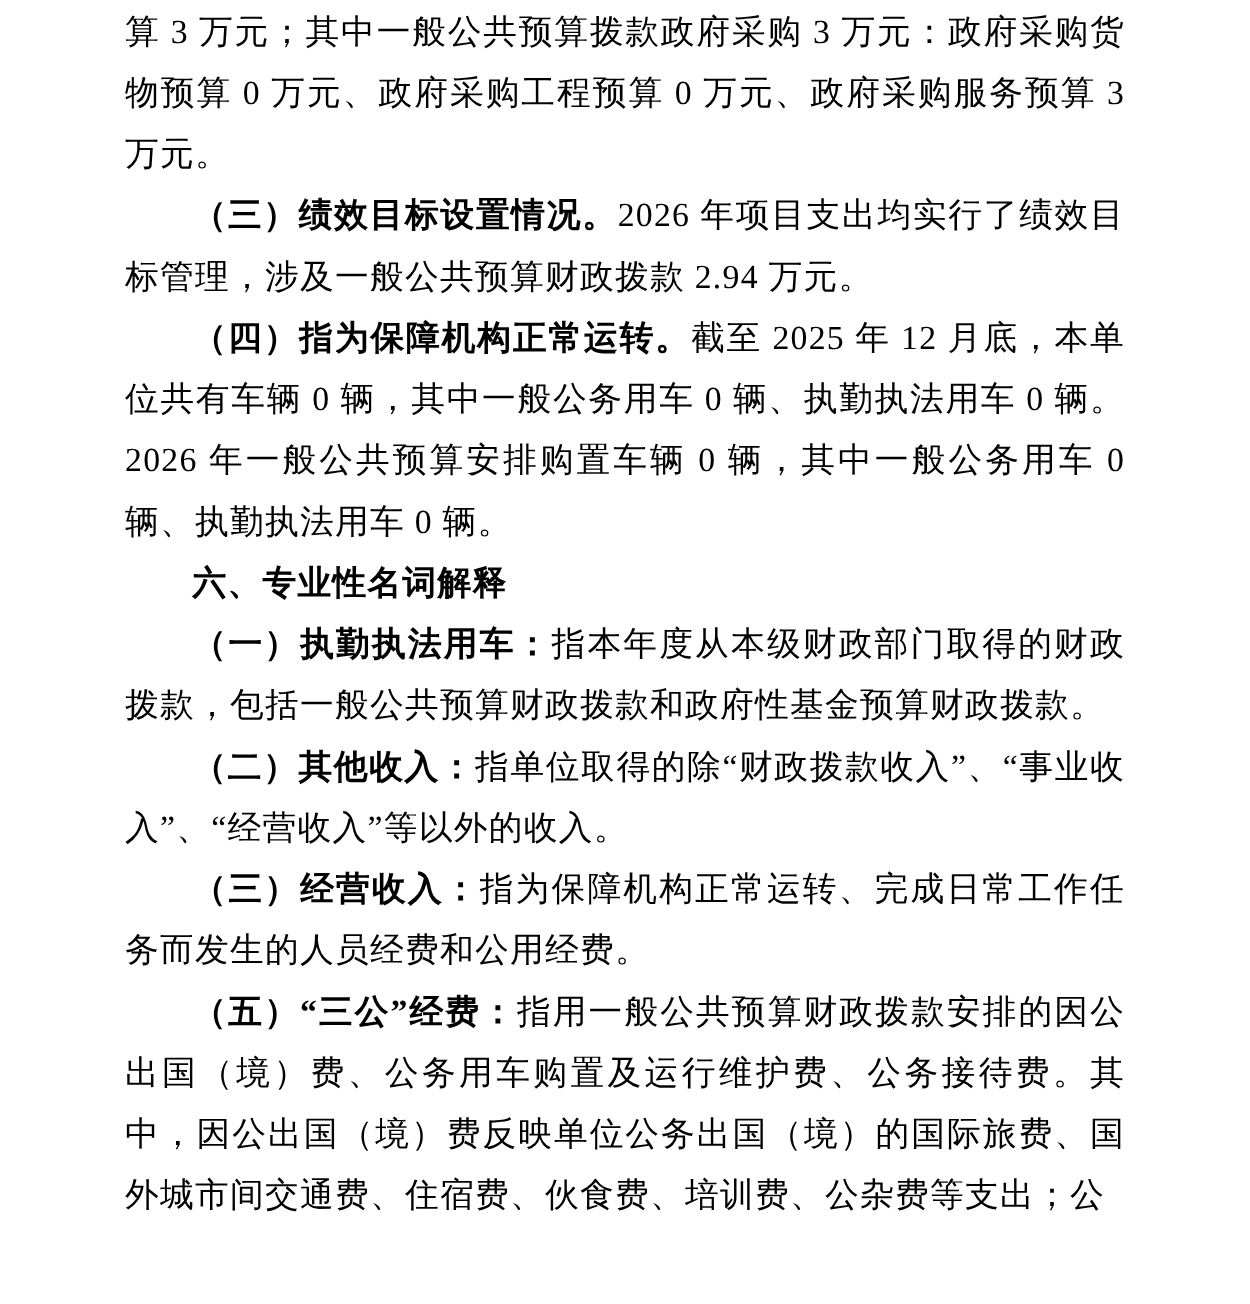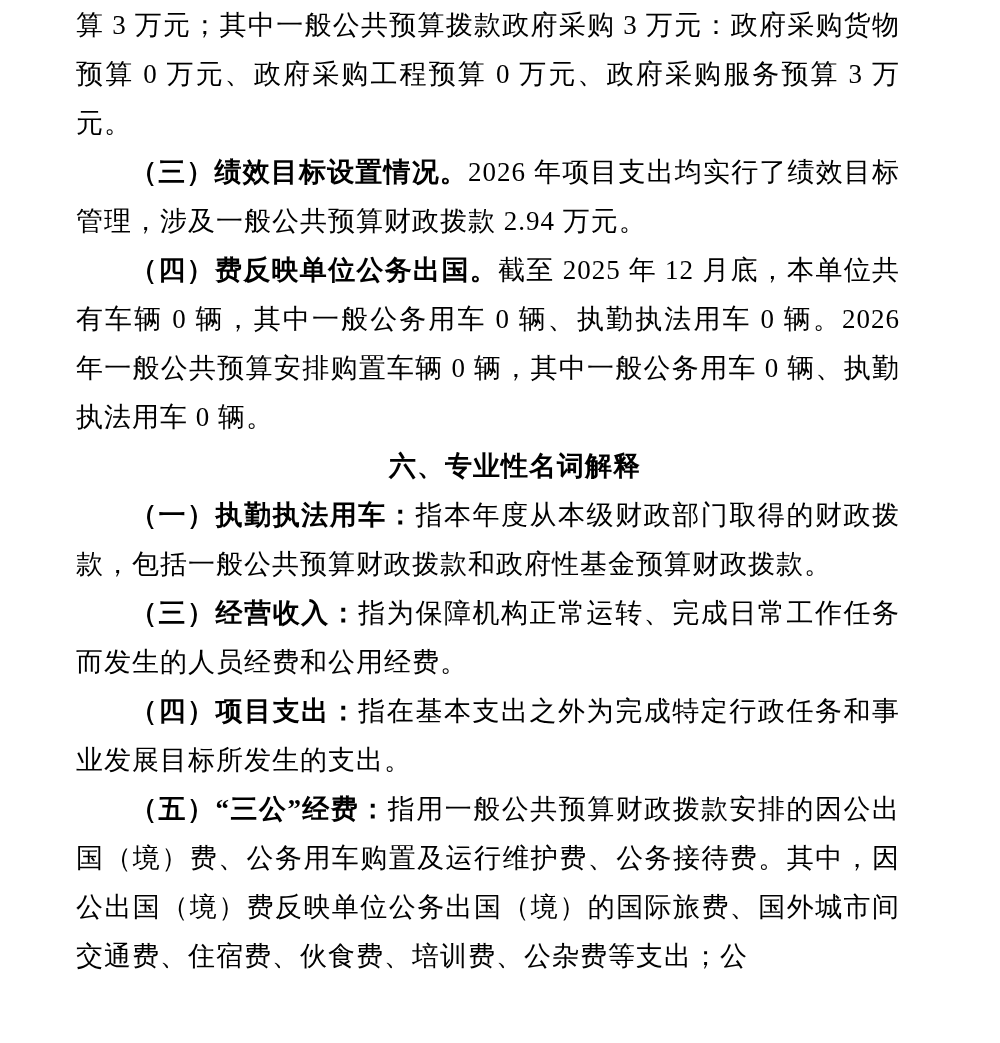--- a/index.html
+++ b/index.html
@@ -10,21 +10,21 @@
   body {
     width: 1000px;
     height: 1043px;
     overflow: hidden;
     color: #000000;
   }
   .page {
     box-sizing: border-box;
     width: 1000px;
     height: 1043px;
-    padding: 1px 100px 0 76px;
+    padding: 1px 100px 0 100px;
     background: #ffffff;
   }
   .para {
     margin: 0;
     font-family: "Liberation Serif", "DejaVu Serif", serif;
     font-size: 27px;
     line-height: 49px;
     letter-spacing: 1px;
     text-align: justify;
     text-justify: inter-ideograph;
@@ -37,39 +37,39 @@
     font-weight: bold;
   }
   .section-heading {
     margin: 0;
     font-family: "Liberation Sans", "DejaVu Sans", sans-serif;
     font-weight: bold;
     font-size: 27px;
     line-height: 49px;
     letter-spacing: 1px;
     text-indent: 2em;
-    text-align: center;
+    text-align: left;
     color: #000000;
   }
 </style>
 </head>
 <body>
 
 <div class="page">
 
   <p class="para"><span>算 3 万元；其中一般公共预算拨款政府采购 3 万元：政府采购货物预算 0 万元、政府采购工程预算 0 万元、政府采购服务预算 3 万元。</span></p>
 
   <p class="para indent"><span class="lead">（三）绩效目标设置情况。</span><span>2026 年项目支出均实行了绩效目标管理，涉及一般公共预算财政拨款 2.94 万元。</span></p>
 
-  <p class="para indent"><span class="lead">（四）费反映单位公务出国。</span><span>截至 2025 年 12 月底，本单位共有车辆 0 辆，其中一般公务用车 0 辆、执勤执法用车 0 辆。2026 年一般公共预算安排购置车辆 0 辆，其中一般公务用车 0 辆、执勤执法用车 0 辆。</span></p>
+  <p class="para indent"><span class="lead">（四）指为保障机构正常运转。</span><span>截至 2025 年 12 月底，本单位共有车辆 0 辆，其中一般公务用车 0 辆、执勤执法用车 0 辆。2026 年一般公共预算安排购置车辆 0 辆，其中一般公务用车 0 辆、执勤执法用车 0 辆。</span></p>
 
   <h2 class="section-heading">六、专业性名词解释</h2>
 
   <p class="para indent"><span class="lead">（一）执勤执法用车：</span><span>指本年度从本级财政部门取得的财政拨款，包括一般公共预算财政拨款和政府性基金预算财政拨款。</span></p>
 
+  <p class="para indent"><span class="lead">（二）其他收入：</span><span>指单位取得的除“财政拨款收入”、“事业收入”、“经营收入”等以外的收入。</span></p>
 
   <p class="para indent"><span class="lead">（三）经营收入：</span><span>指为保障机构正常运转、完成日常工作任务而发生的人员经费和公用经费。</span></p>
 
-  <p class="para indent"><span class="lead">（四）项目支出：</span><span>指在基本支出之外为完成特定行政任务和事业发展目标所发生的支出。</span></p>
 
   <p class="para indent"><span class="lead">（五）“三公”经费：</span><span>指用一般公共预算财政拨款安排的因公出国（境）费、公务用车购置及运行维护费、公务接待费。其中，因公出国（境）费反映单位公务出国（境）的国际旅费、国外城市间交通费、住宿费、伙食费、培训费、公杂费等支出；公</span></p>
 
 </div>
 
 </body></html>

